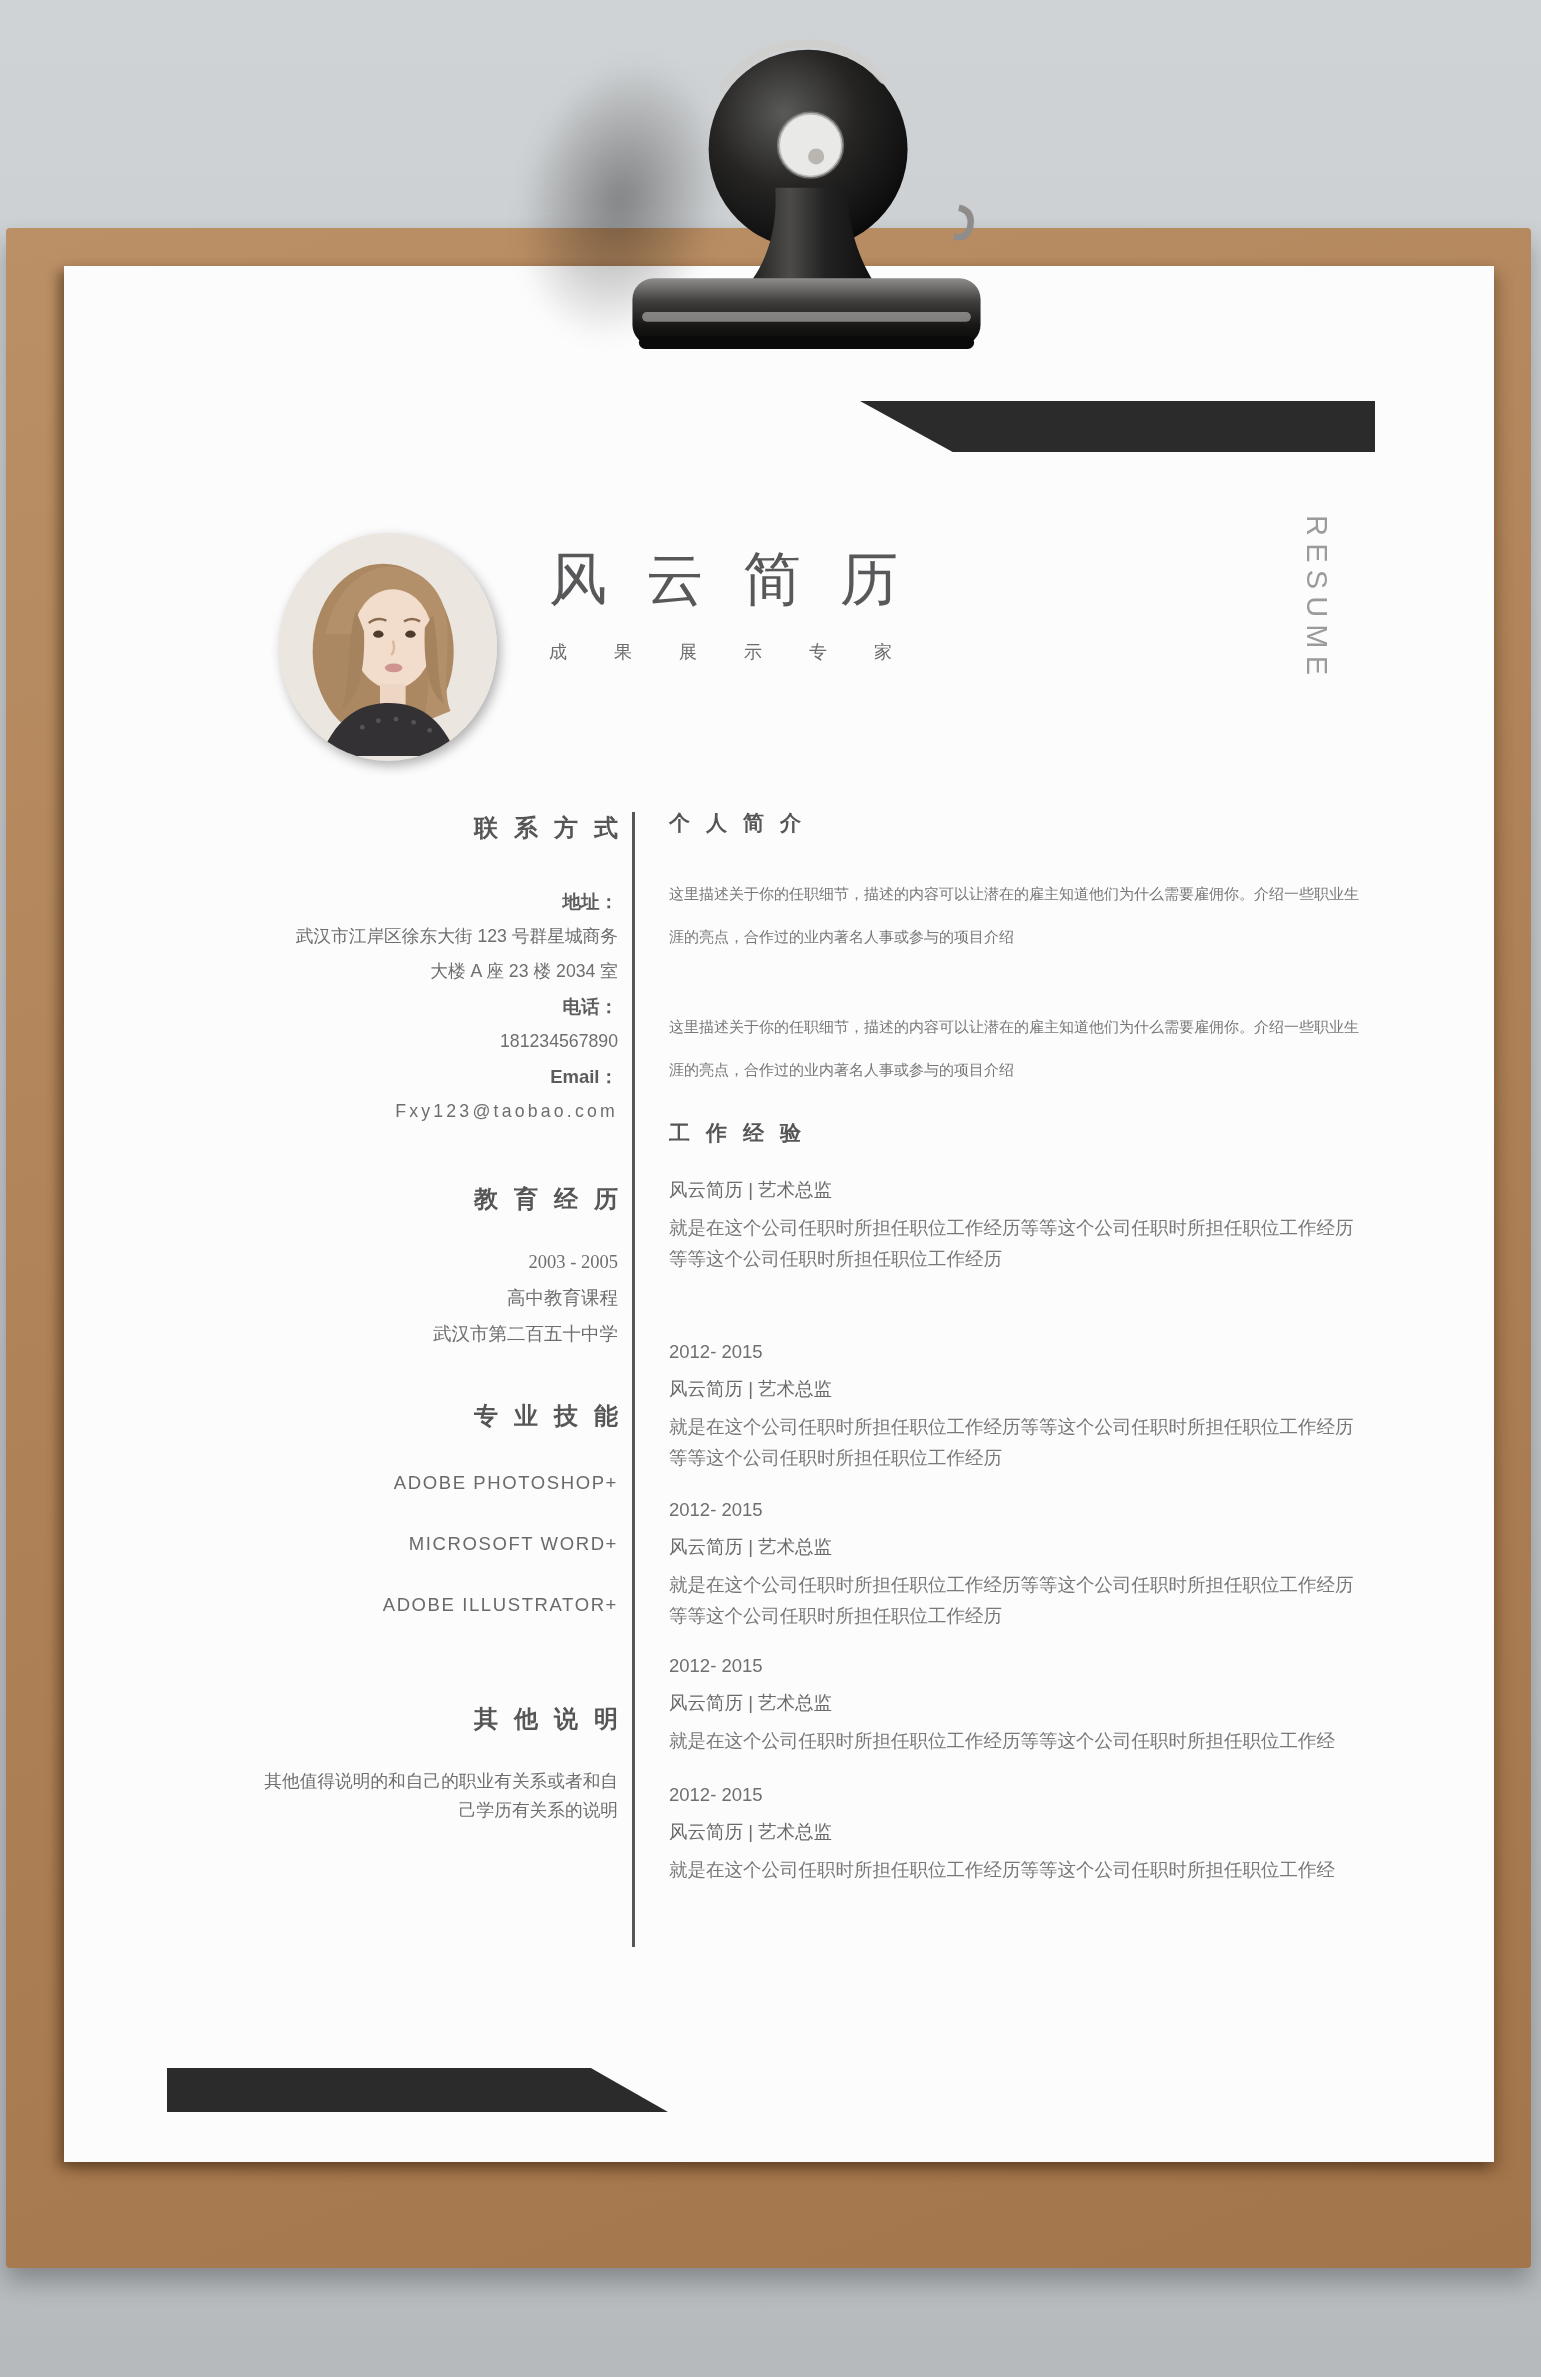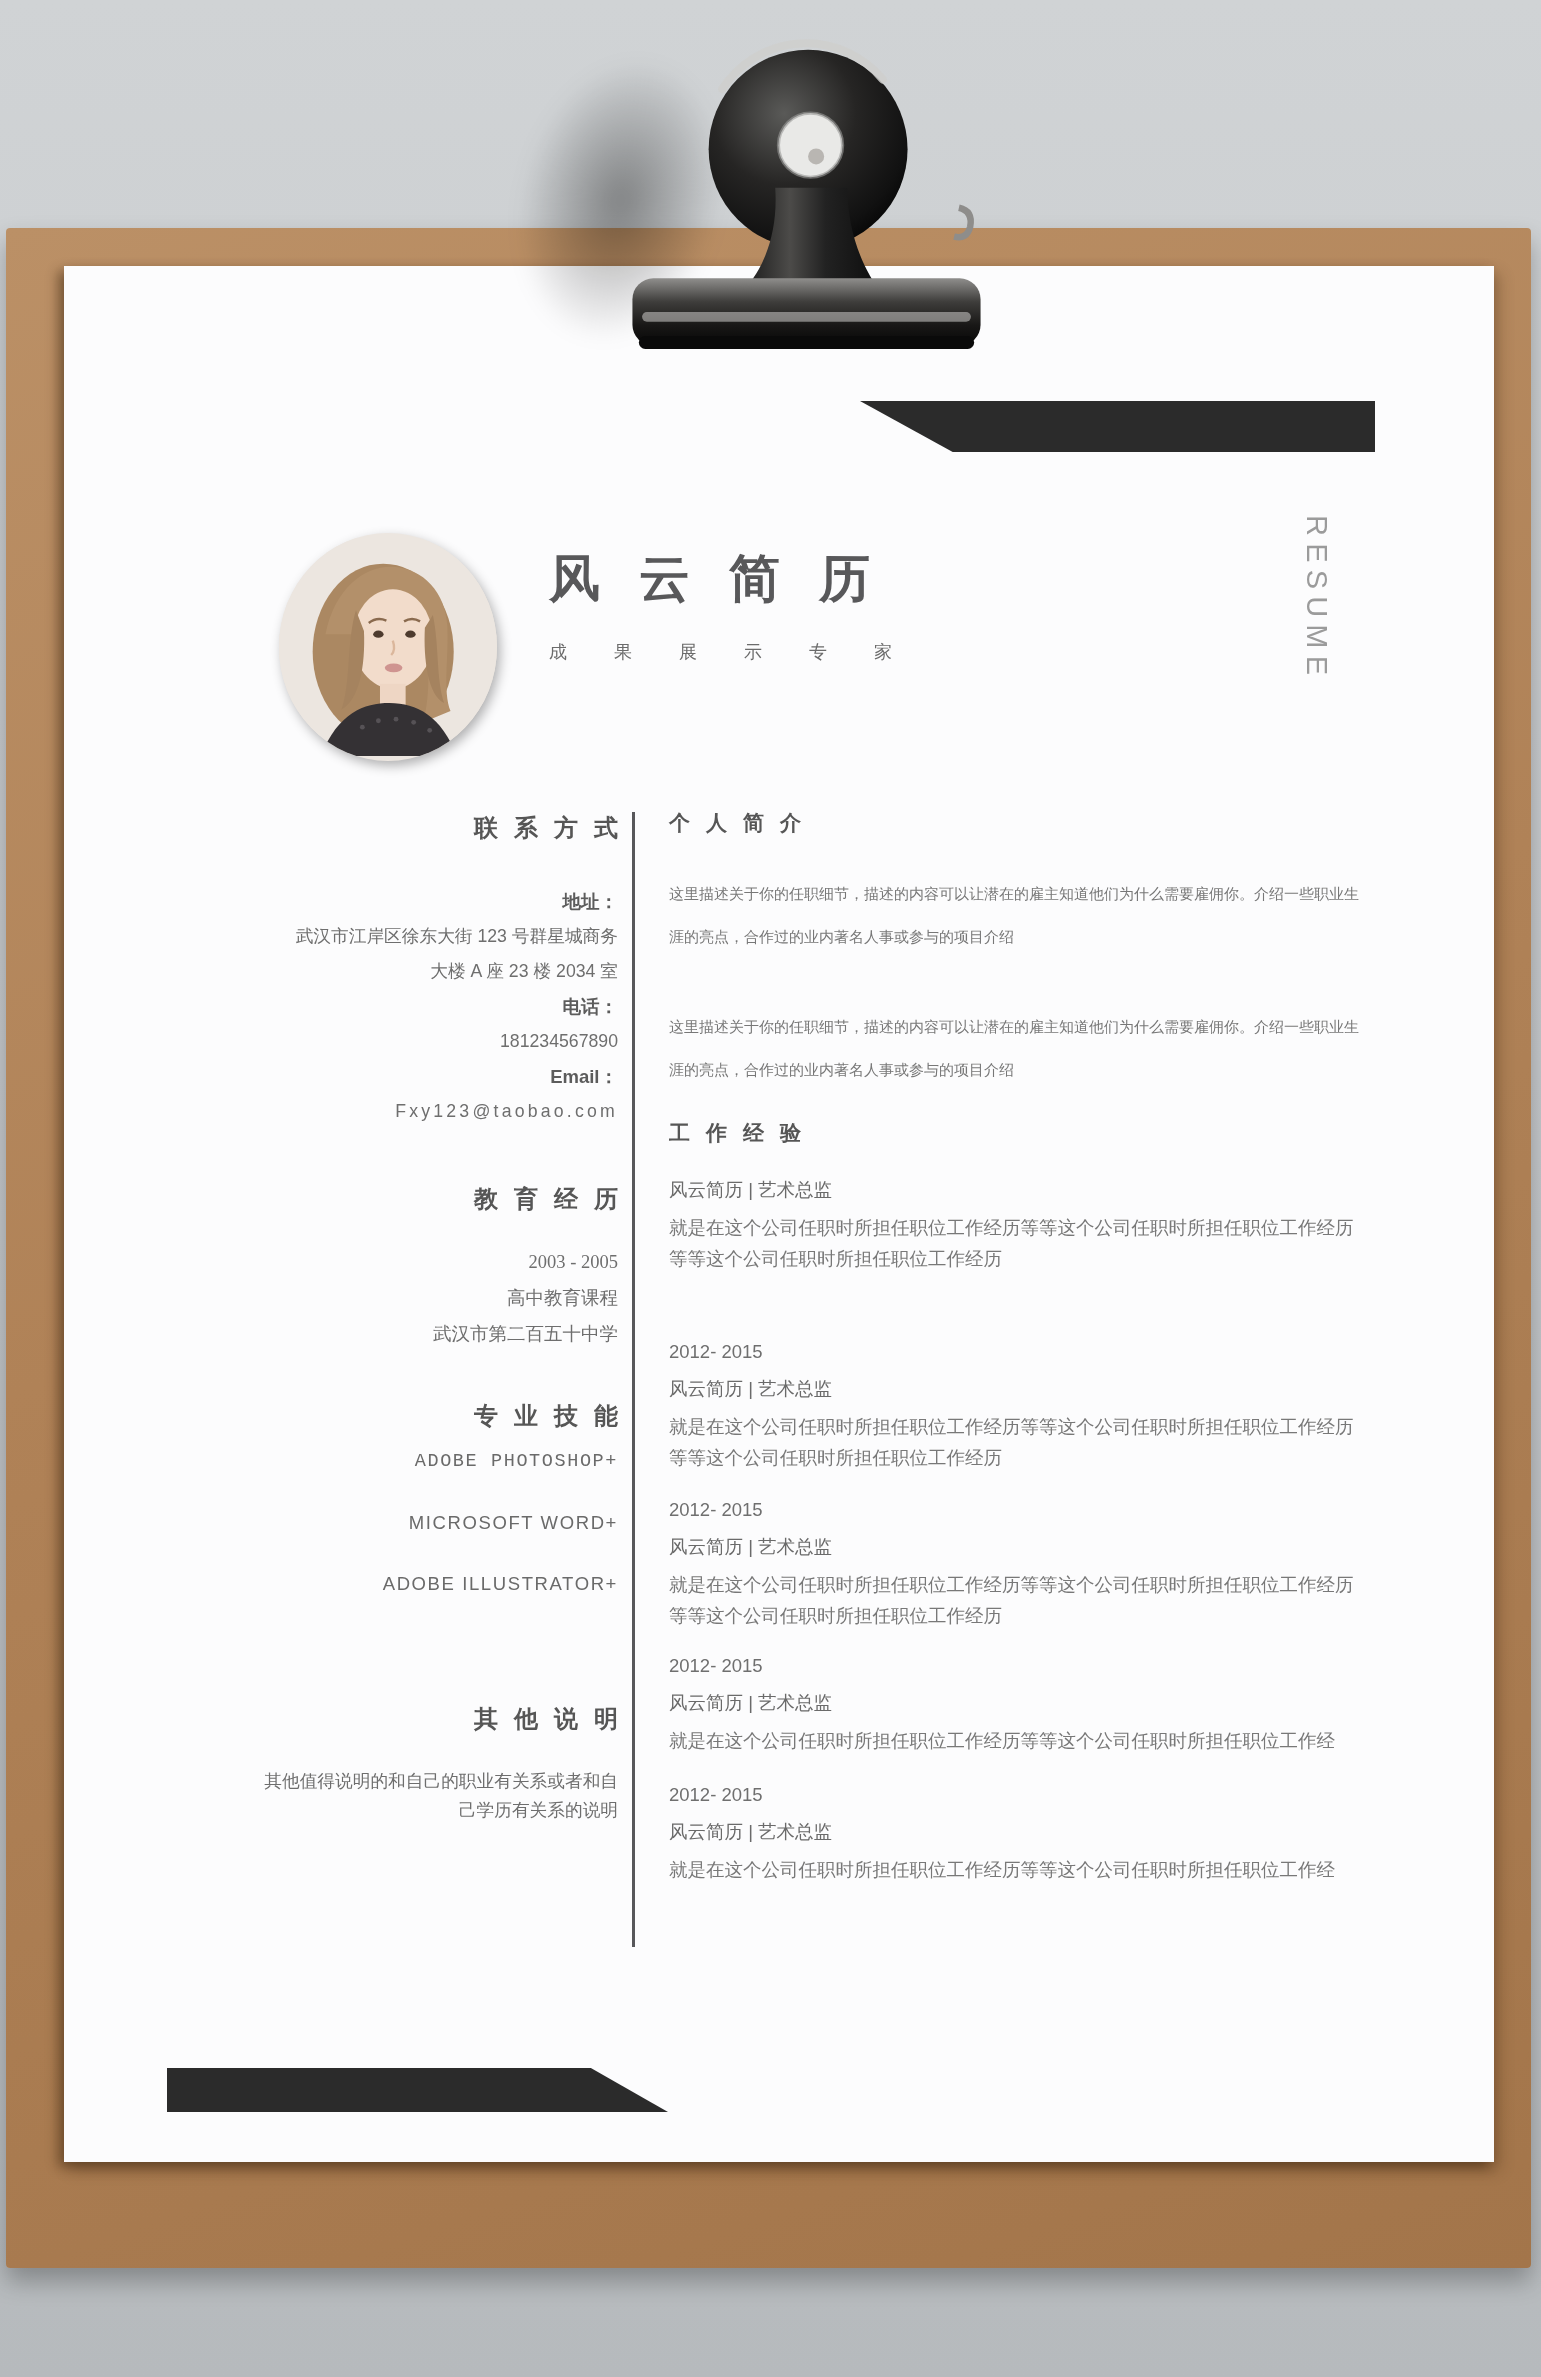--- a/index.html
+++ b/index.html
@@ -21,39 +21,39 @@
   
   .clip-shadow{position:absolute;left:520px;top:56px;width:201px;height:289px;border-radius:50%;
             background:radial-gradient(ellipse at center,rgba(0,0,0,.38),rgba(0,0,0,0) 70%);
             filter:blur(9.6px);transform:rotate(14deg);}
   .clip{position:absolute;left:618px;top:22.5px;width:377px;height:331px;}
   
   .photo{position:absolute;left:279px;top:533px;width:218px;height:228px;border-radius:50%;overflow:hidden;
          box-shadow:3.2px 4.8px 11.2px rgba(0,0,0,.30);background:#ece6e0;}
   
   .title-block{position:absolute;left:549px;top:552px;}
-  .title{font-size:51px;font-weight:bold;color:#58585a;letter-spacing:39px;white-space:nowrap;line-height:53px;}
+  .title{font-size:58px;font-weight:normal;color:#58585a;letter-spacing:39px;white-space:nowrap;line-height:53px;}
   .subtitle{margin-top:35px;font-size:18px;color:#6b6b6b;letter-spacing:47px;white-space:nowrap;text-align:center;}
   .resume-vertical{position:absolute;left:1300px;top:515px;height:225px;writing-mode:vertical-rl;
          font-size:29px;color:#9b9b9b;letter-spacing:7.2px;white-space:nowrap;}
   
   .divider{position:absolute;left:632px;top:812px;width:3.2px;height:1135px;background:#57575a;}
   
   .lsec{position:absolute;text-align:right;color:#6e6e6e;}
   .sec-contact{left:241px;top:812px;width:377px;}
   .sec-education{left:241px;top:1183px;width:377px;}
   .sec-skills{left:241px;top:1400px;width:377px;}
   .sec-other{left:257px;top:1703px;width:361px;}
   .lhead{font-size:24px;font-weight:bold;color:#565656;letter-spacing:16px;margin-right:-16px;white-space:nowrap;}
   .contact-list{margin-top:40px;font-size:17.7px;line-height:35px;color:#6e6e6e;}
   .clabel{font-weight:bold;font-size:18.5px;color:#5c5c5c;}
   .email-val{letter-spacing:3.2px;}
   .edu-list{margin-top:29px;font-size:18.5px;line-height:36px;color:#6e6e6e;font-family:Liberation Serif, serif;}
   .skill-item{margin-top:40px;font-size:18.5px;color:#6a6a6a;letter-spacing:1.6px;line-height:21px;}
-  .skill-item.first{margin-top:19px;font-family:Liberation Mono, monospace;}
+  .skill-item.first{margin-top:40px;}
   .other-text{margin-top:32px;font-size:17.7px;line-height:29px;color:#6e6e6e;}
   
   .rsec{position:absolute;text-align:left;}
   .sec-profile{left:669px;top:809px;width:700px;}
   .sec-experience{left:669px;top:1119px;width:700px;height:811px;}
   .rhead{font-size:21px;font-weight:bold;color:#565656;letter-spacing:16px;white-space:nowrap;}
   .para{margin-top:35px;font-size:15px;line-height:43px;color:#777;}
   .para + .para{margin-top:47px;}
   .entry{position:absolute;left:0;width:700px;}
   .entry .period{font-size:18.5px;color:#6f6f6f;}

